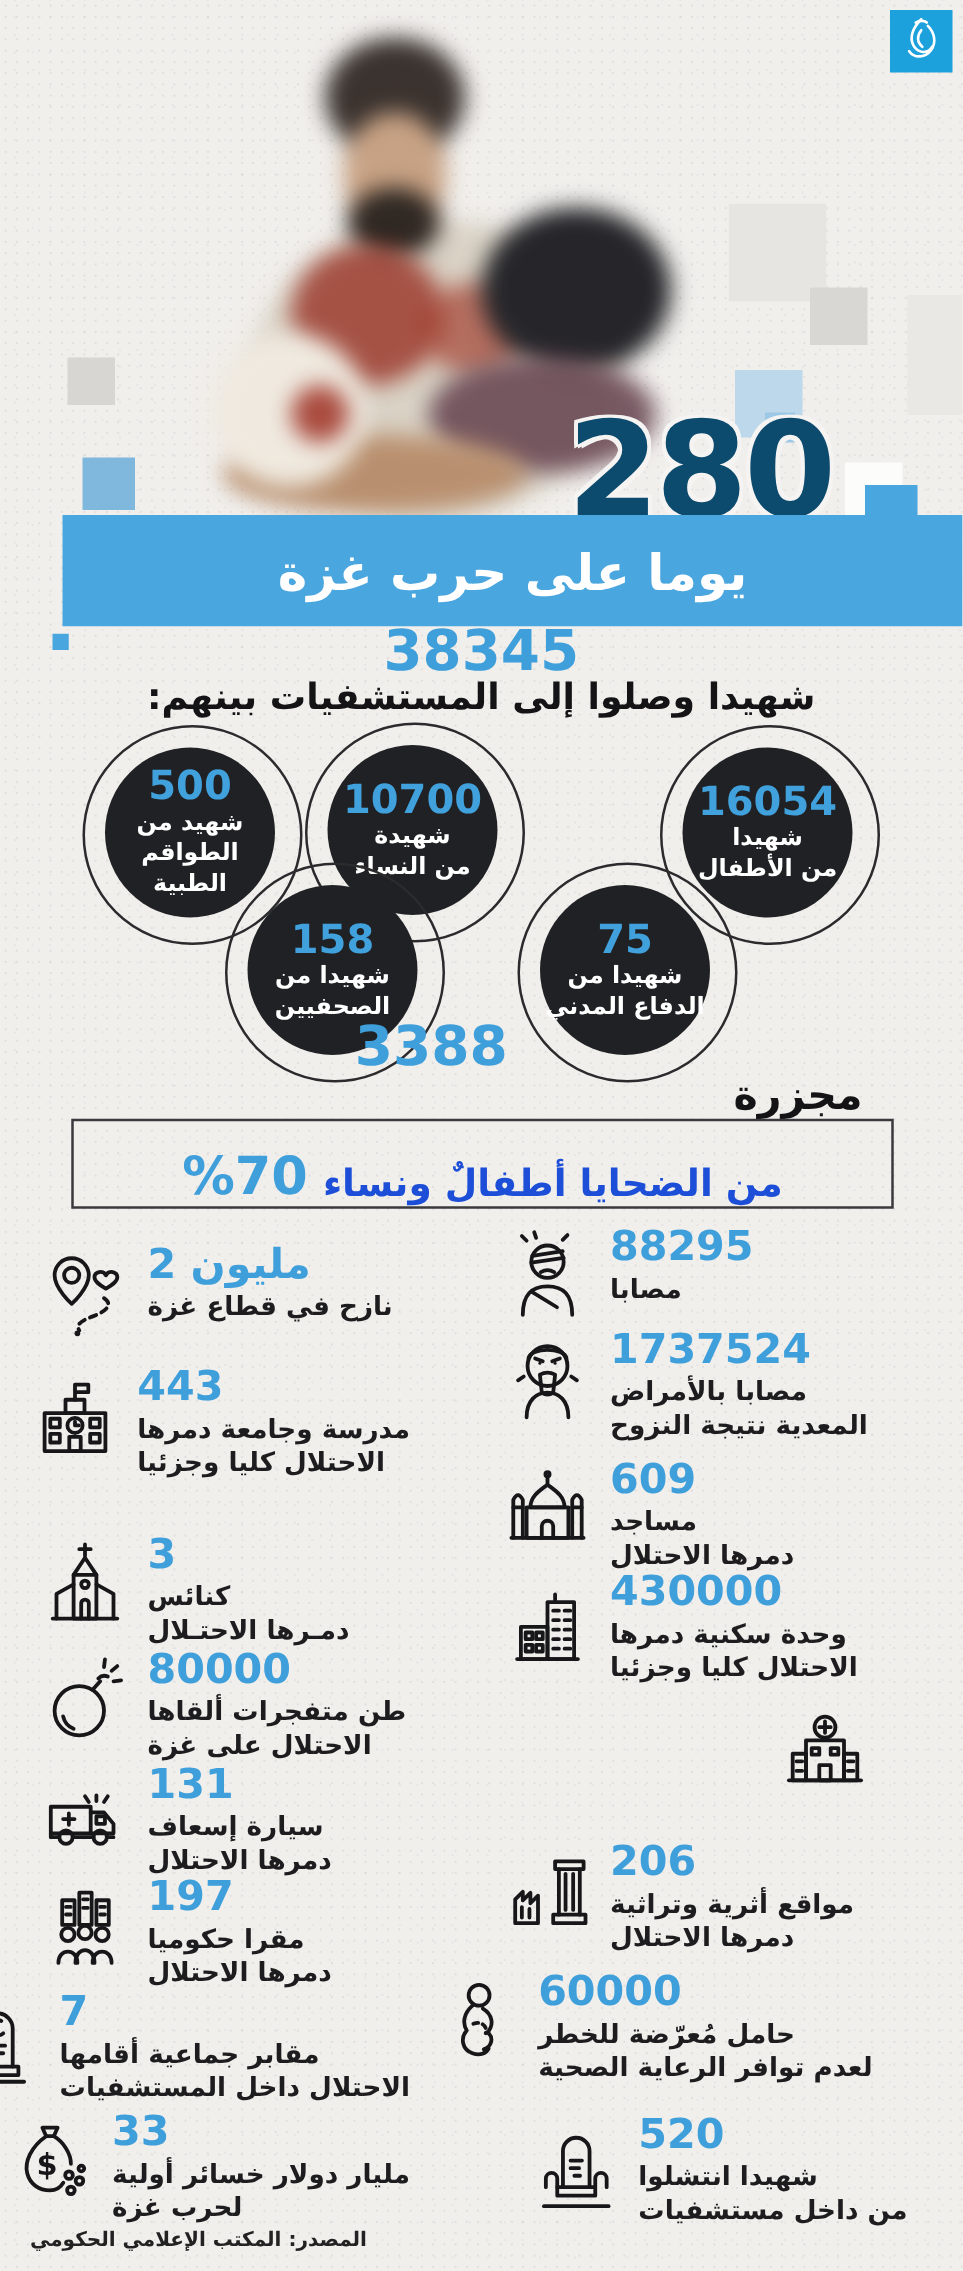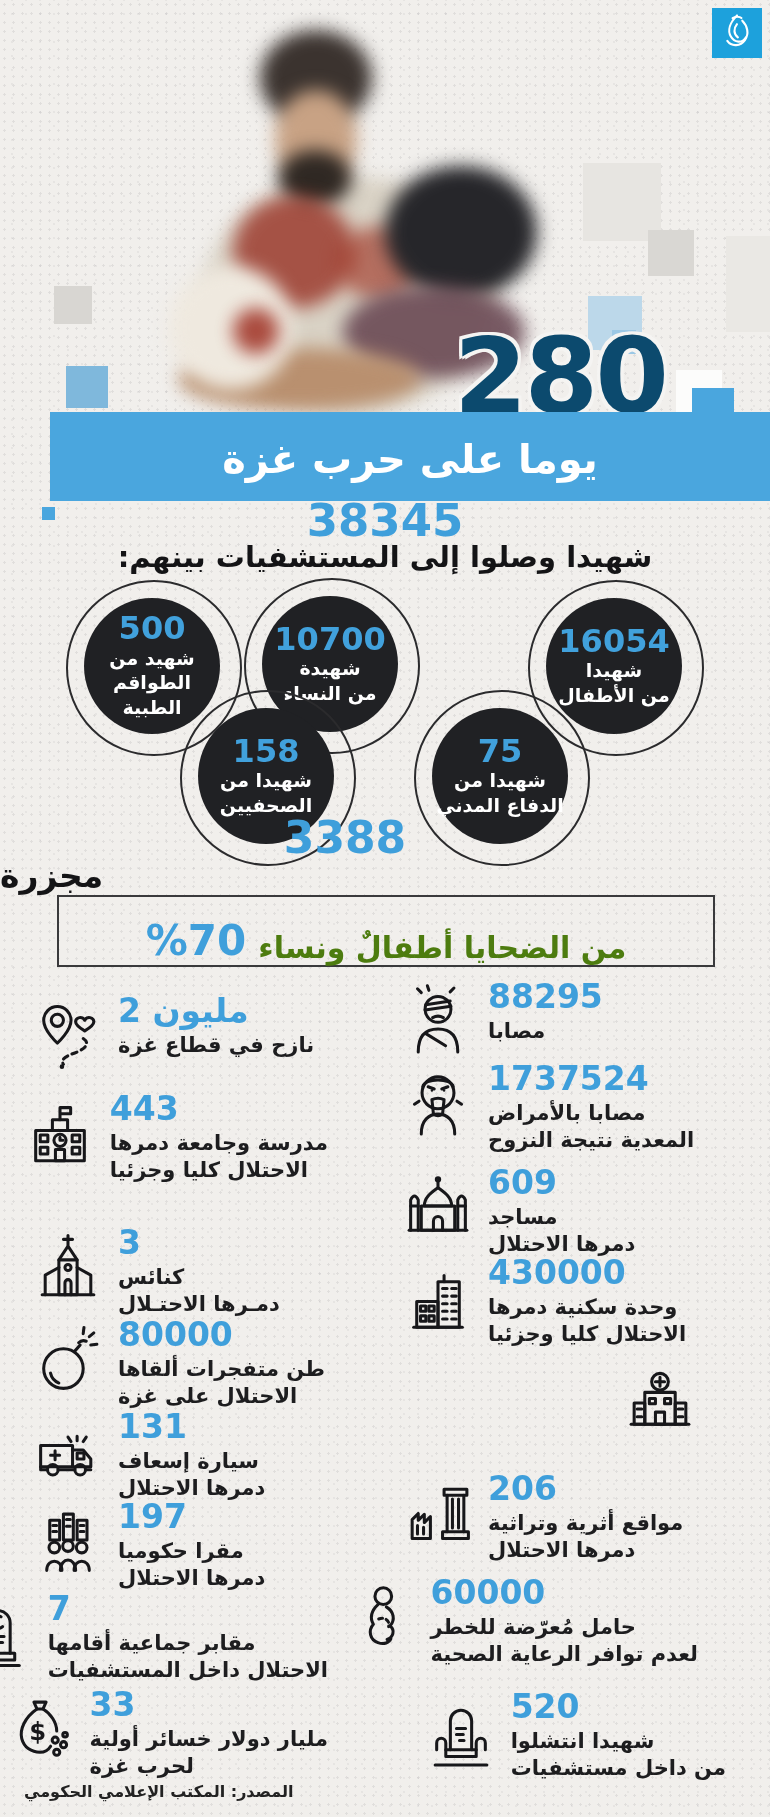--- a/index.html
+++ b/index.html
@@ -68,27 +68,27 @@
         display:flex;flex-direction:column;align-items:center;justify-content:center;text-align:center;}
   .cnum{color:#41a1dc;font-size:32px;font-weight:bold;line-height:1.05;direction:ltr;}
   .cline{color:#fff;font-size:19px;font-weight:bold;line-height:1.3;}
   .ring.c1{left:66px;top:580px;}
   .ring.c2{left:244px;top:578px;}
   .ring.c3{left:528px;top:580px;}
   .ring.c4{left:180px;top:690px;}
   .ring.c5{left:414px;top:690px;}
 
   .mass-num{left:0;top:812px;width:690px;text-align:center;color:#3f9fdb;font-size:44px;font-weight:bold;direction:ltr;z-index:3;}
-  .mass-lab{left:0;top:856px;width:690px;text-align:left;color:#141416;font-size:33px;font-weight:bold;z-index:3;}
+  .mass-lab{left:0;top:856px;width:690px;text-align:right;color:#141416;font-size:33px;font-weight:bold;z-index:3;}
 
   
   .pbox{left:57px;top:895px;width:654px;height:68px;border:2px solid #3a3a3c;z-index:3;
         display:flex;direction:ltr;align-items:flex-end;justify-content:center;gap:12px;}
   .pval{color:#3f9fdb;font-size:42px;font-weight:bold;direction:ltr;unicode-bidi:isolate;}
-  .ptxt{color:#4d7c0f;font-size:30px;font-weight:bold;margin-top:29px;}
+  .ptxt{color:#1d4ed8;font-size:30px;font-weight:bold;margin-top:29px;}
 
   
   .stat{position:absolute;display:flex;flex-direction:row;align-items:flex-start;gap:12px;z-index:3;}
   .stxt{display:flex;flex-direction:column;align-items:flex-end;text-align:right;}
   .snum{color:#3f9fdb;font-size:33px;font-weight:bold;line-height:1.05;direction:ltr;unicode-bidi:isolate;margin-bottom:3px;}
   .sline{color:#1d1d1f;font-size:21px;font-weight:bold;line-height:1.32;white-space:nowrap;}
   .sicon{width:76px;height:86px;flex:0 0 auto;}
   .sicon svg{width:76px;height:86px;stroke:#17171a;fill:none;stroke-width:4;stroke-linecap:round;stroke-linejoin:round;}
   .stat .stxt{min-width:210px;}
   

